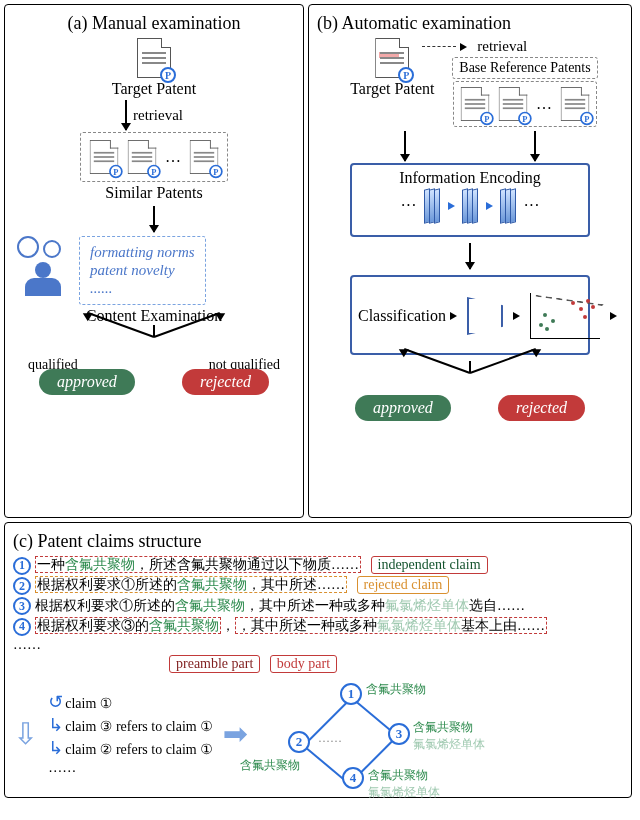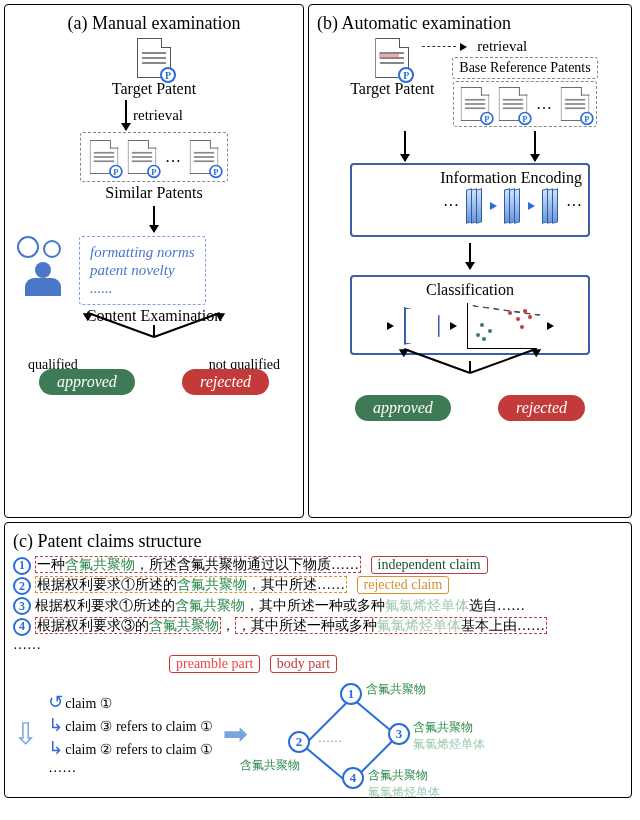--- a/index.html
+++ b/index.html
@@ -110,50 +110,50 @@
   .pill{padding:4px 18px;border-radius:16px;color:#fff;font-style:italic;font-size:16px;display:inline-block;}
   .pill-green{background:#3f7a57;}
   .pill-red{background:#c23a3a;}
   .outcome-row{display:flex;justify-content:space-between;width:230px;margin-top:-4px;}
   .outcome-labels{display:flex;justify-content:space-between;width:252px;font-size:14px;margin-top:-6px;}
   
   .b-top{ display:flex; gap:10px; align-items:flex-start; }
   .ref-box{ border:1.5px dashed #888; border-radius:3px; padding:2px 6px; font-size:14px; }
   .nn-box{
     border:2px solid #3a5ea8;border-radius:4px;
-    width:240px;height:74px;display:flex;flex-direction:column;align-items:flex-end;
+    width:240px;height:74px;display:flex;flex-direction:column;align-items:center;
     padding:4px 6px 2px 6px; gap:2px;
   }
   .nn-title{font-size:16px;color:#000;}
   .nn-row{display:flex;gap:8px;align-items:center;}
   .stack{display:flex;gap:-2px;}
   .slab{width:6px;height:34px;background:linear-gradient(180deg,#cfe3ff,#6a97d9);border:1px solid #2f5aa8;transform:skewY(-14deg);margin-left:-1px;}
   .cls-box{
     border:2px solid #3a5ea8;border-radius:4px;
-    width:240px;height:80px;display:flex;flex-direction:column;align-items:center;
+    width:240px;height:80px;display:flex;flex-direction:row;align-items:center;
     padding:4px 6px 2px 6px; gap:4px;
   }
   .cls-row{display:flex;gap:10px;align-items:center;}
   .trap{width:36px;height:38px;background:#fff;border:2px solid #3a5ea8;clip-path:polygon(0 0,100% 22%,100% 78%,0 100%);}
   .scatter{
     width:70px;height:46px;border-left:1.5px solid #000;border-bottom:1.5px solid #000;position:relative;
   }
   .scatter .curve{position:absolute;inset:0;border-right:2px solid rgba(0,0,0,0);border-top:2px dashed #555;border-radius:0 0 0 60px;transform:rotate(8deg) translate(2px,6px);}
   .scatter .dot{position:absolute;width:4px;height:4px;border-radius:50%;}
   .scatter .r{background:#c23a3a;} .scatter .g{background:#3f7a57;}
   
   .claims{ font-size:14px; }
   .cnum{display:inline-flex;width:18px;height:18px;border:2px solid #2a6dd8;color:#2a6dd8;border-radius:50%;align-items:center;justify-content:center;font-size:12px;font-weight:bold;margin-right:4px;vertical-align:middle;}
   .claim-line{margin:1.5px 0;white-space:nowrap;overflow:hidden;}
   .term-g{color:#2e8b4e;text-align:center;}
   .term-faint{color:#9fc9b0;}
   .claim-tag{display:inline-block;border:1.5px solid;border-radius:3px;padding:0 6px;font-size:14px;margin-left:6px;}
   .tag-ind{border-color:#c23a3a;color:#14532d;}
   .tag-dep{border-color:#d9902f;color:#d9902f;}
-  .tag-pre{border-color:#c23a3a;color:#ef4444;}
+  .tag-pre{border-color:#c23a3a;color:#7f1d1d;}
   .tag-body{border-color:#c23a3a;color:#c23a3a;}
   .dashed-red{border:1px dashed #c23a3a;padding:0 1px;}
   .dashed-orange{border:1px dashed #d9902f;padding:0 1px;}
   .c-lower{display:flex;gap:10px;align-items:center;margin-top:6px;}
   .ref-list{font-size:14px;color:#000;}
   .ref-list div{margin:1px 0;}
   .curve-arrow{color:#2a6dd8;font-size:18px;margin-right:2px;}
   .big-arrow{color:#7aa3e0;font-size:30px;}
   .graph{position:relative;width:190px;height:110px;border:none;}
   .gnode{position:absolute;width:22px;height:22px;border:2px solid #2a6dd8;border-radius:50%;color:#2a6dd8;display:flex;align-items:center;justify-content:center;font-size:13px;font-weight:bold;background:#fff;}

